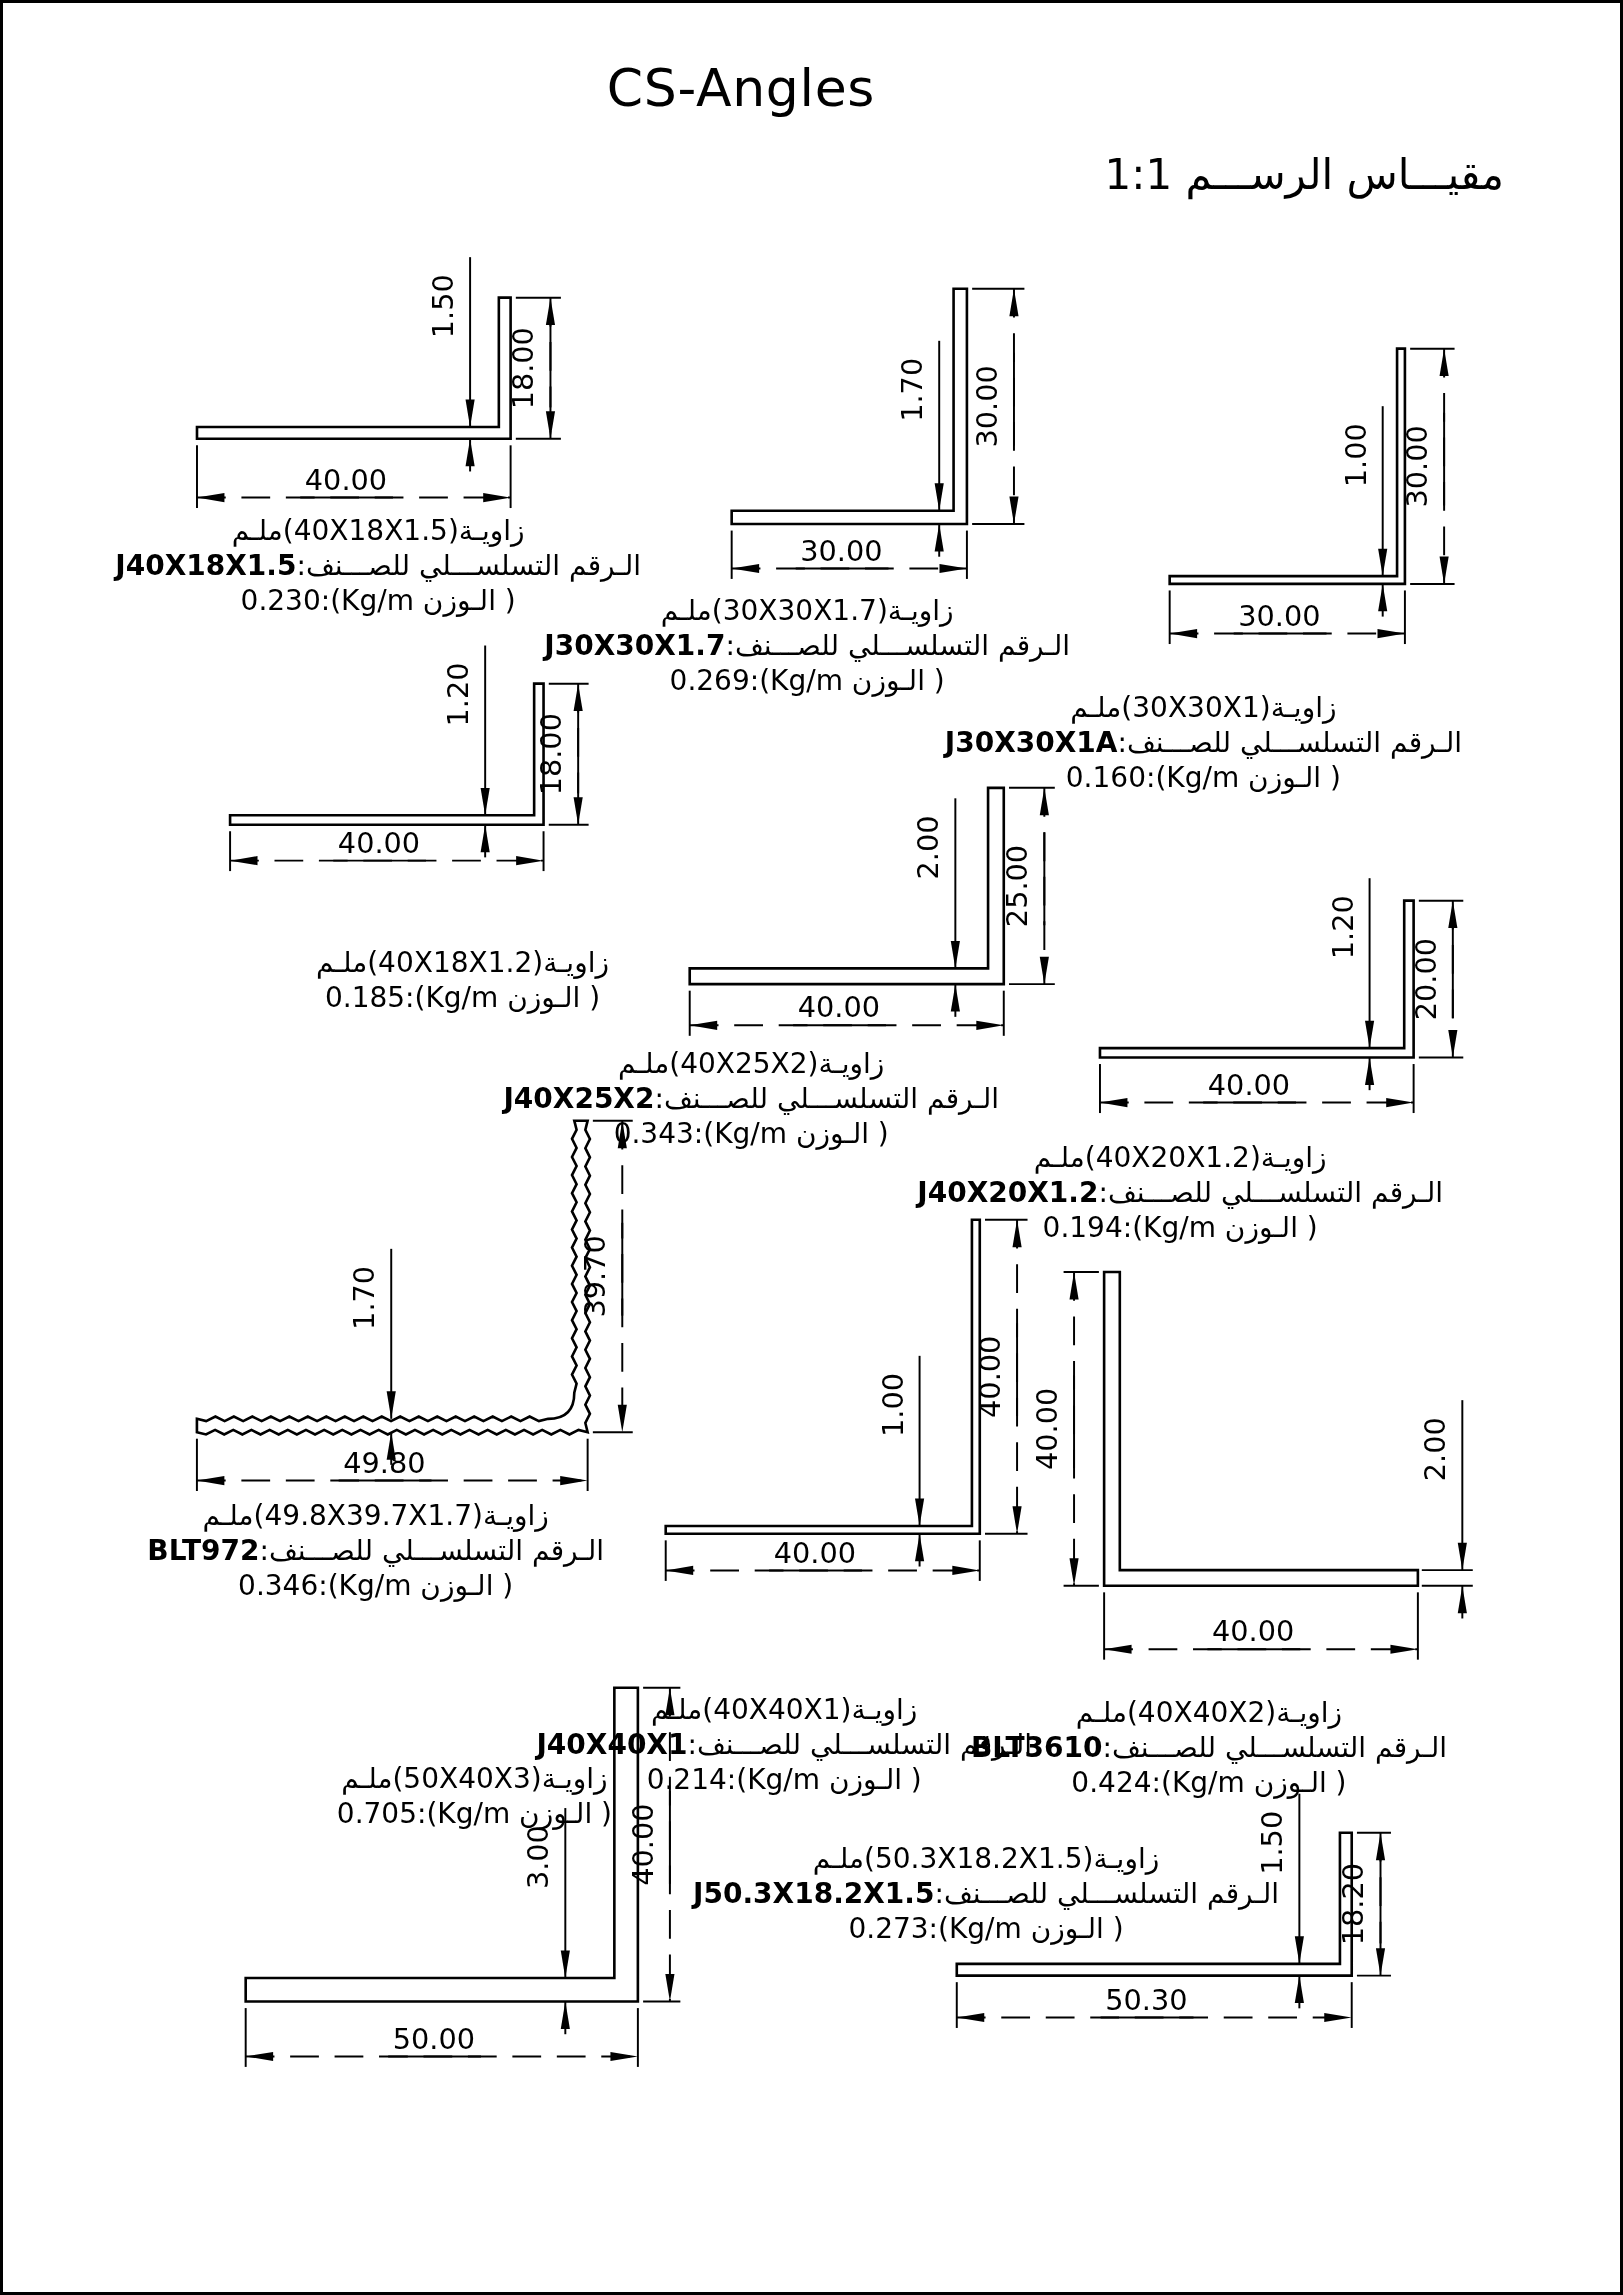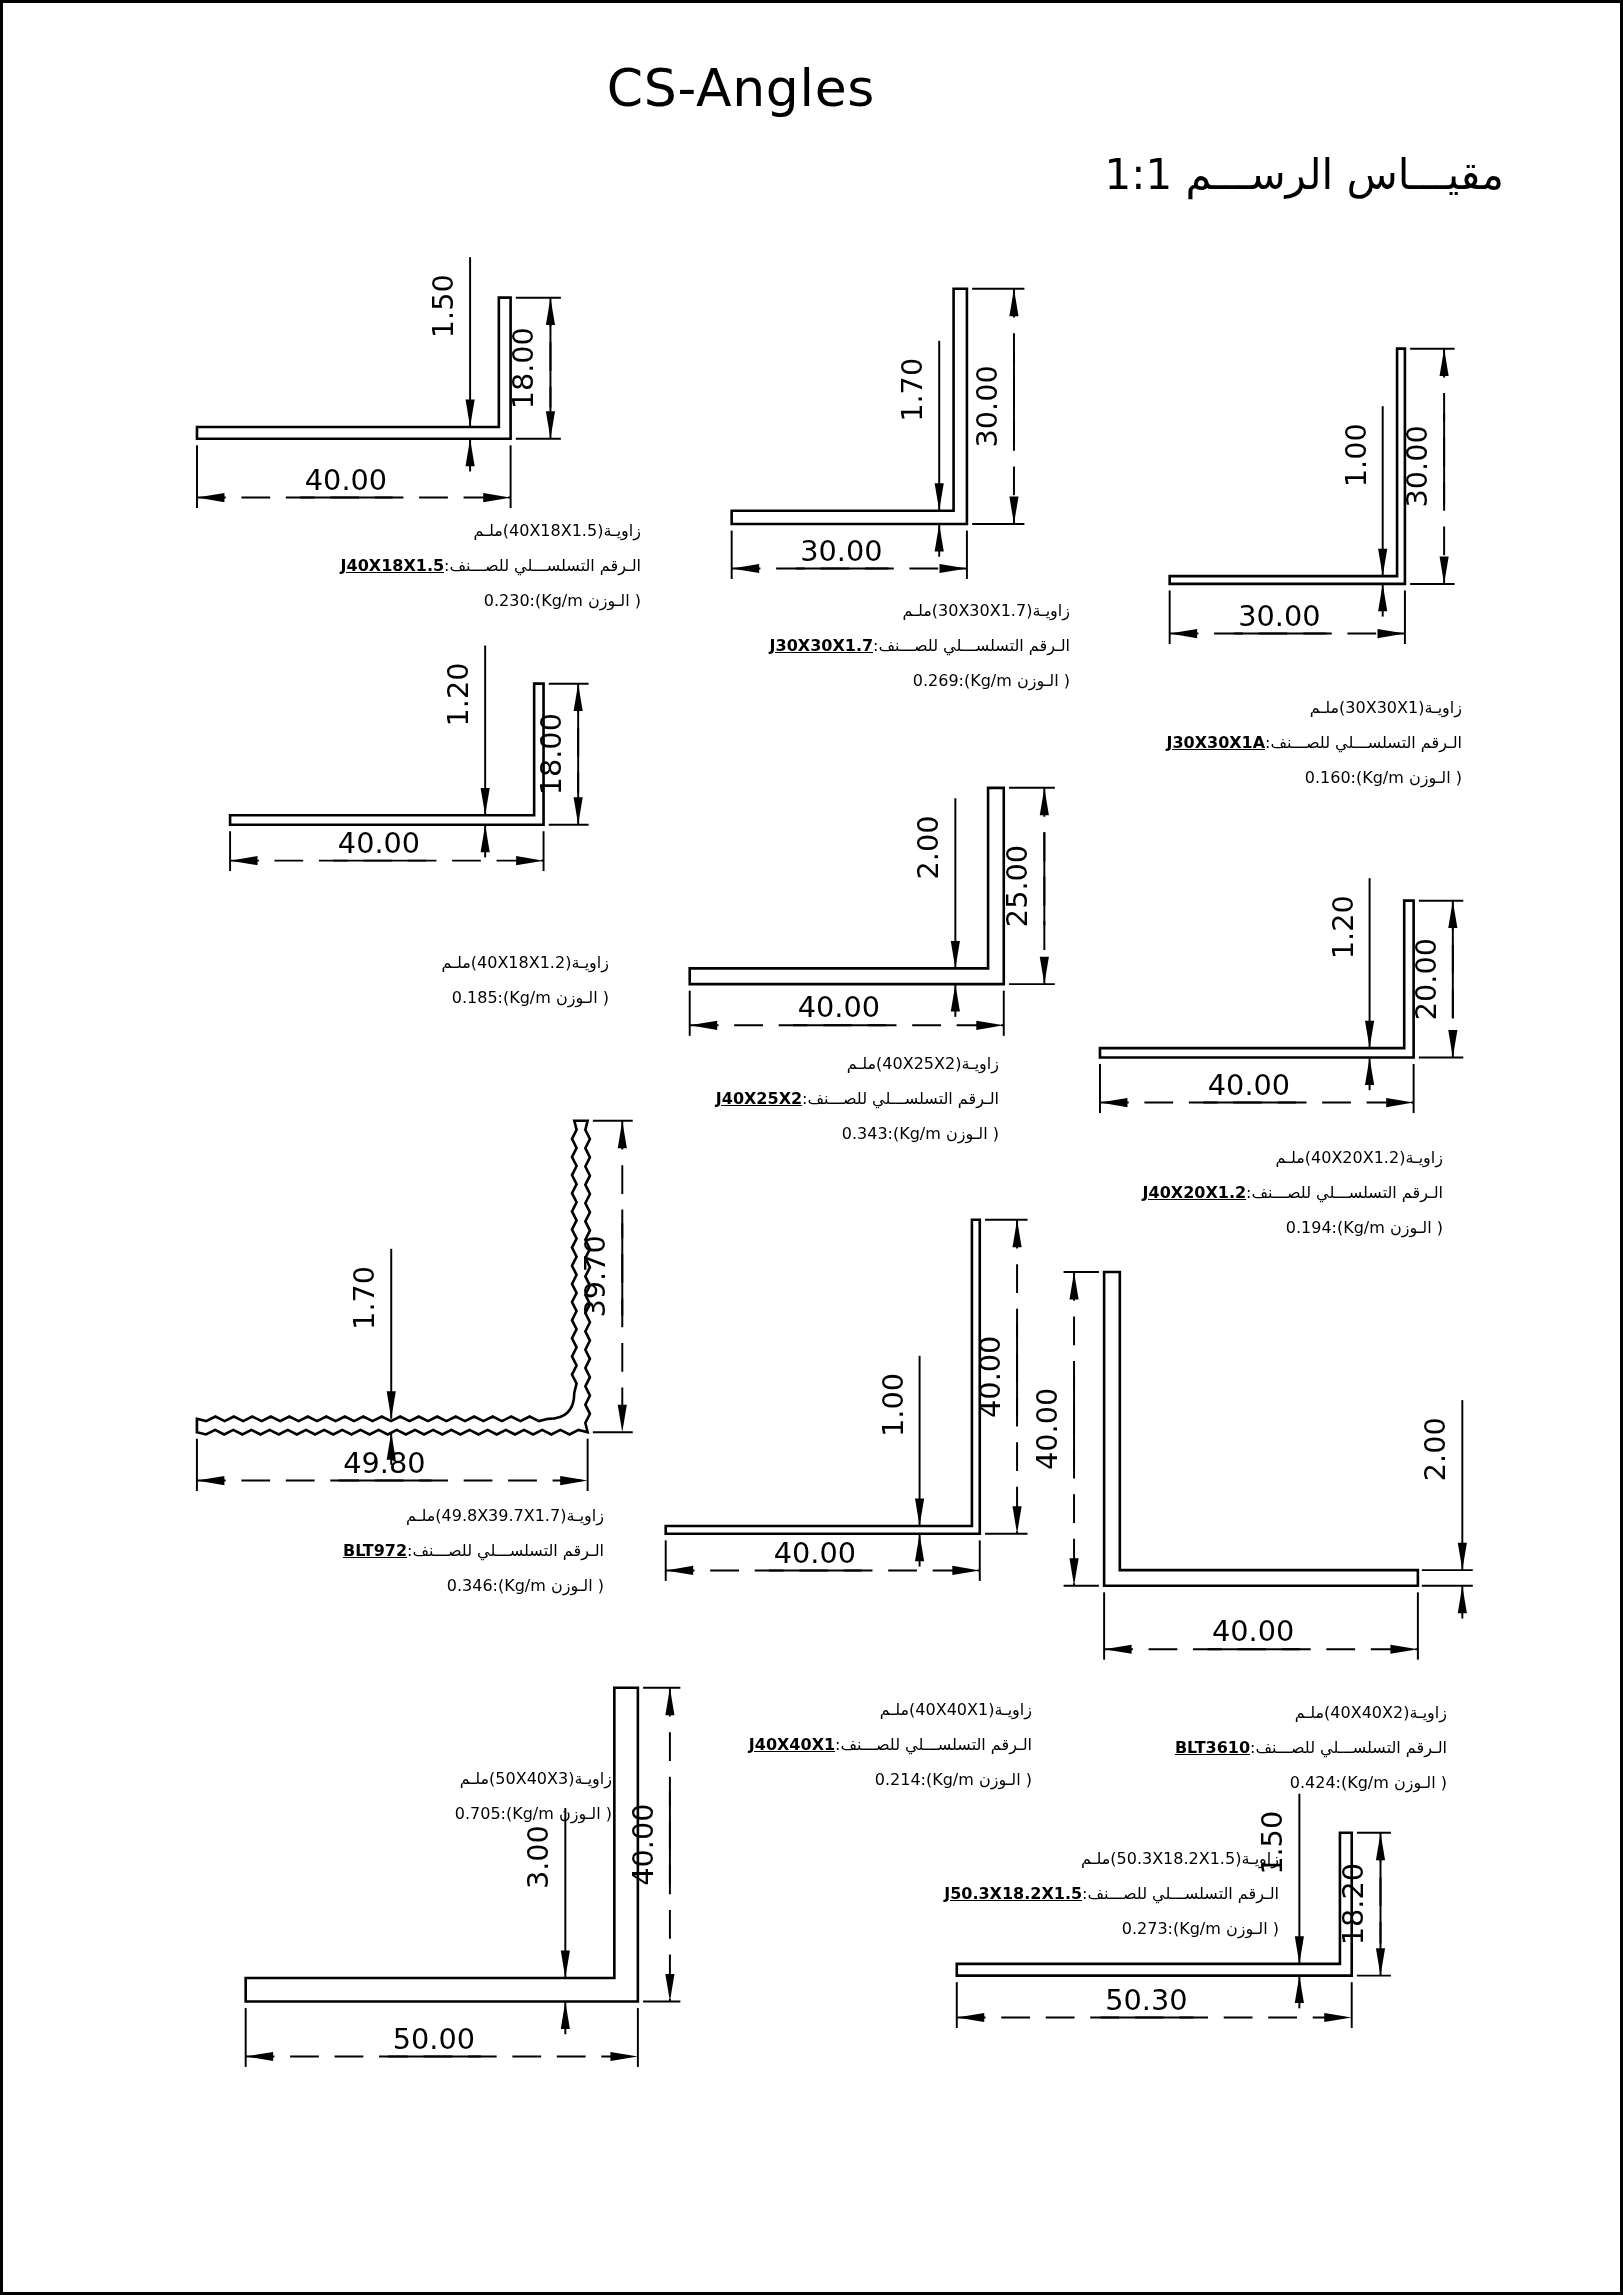--- a/index.html
+++ b/index.html
@@ -15,26 +15,26 @@
   }
   .page-title{
     position:absolute;top:55px;left:0;width:1476px;
     text-align:center;font-size:52px;letter-spacing:0.7px;
   }
   .scale-label{
     position:absolute;top:147px;left:0;width:1501px;
     text-align:right;font-size:42px;direction:rtl;
   }
   .caption{
-    position:absolute;text-align:right;
-    font-size:16px;line-height:35px;white-space:nowrap;
+    position:absolute;text-align:center;
+    font-size:28px;line-height:35px;white-space:nowrap;
   }
   .caption .l1,.caption .l2{direction:rtl;unicode-bidi:isolate;}
   .caption .l3{direction:ltr;unicode-bidi:isolate;}
-  .caption .code{font-weight:bold;text-decoration:underline;}
+  .caption .code{font-weight:bold;}
   svg.fig{position:absolute;overflow:visible;}
 </style>
 </head>
 <body>
 
 <div class="page-title">CS-Angles</div>
 <div class="scale-label">مقيـــاس الرســـم 1:1</div>
 
 <div id="drawings">
     <svg class="fig" width="458" height="311" style="left: 161px; top: 262px;" viewBox="0 0 700 476">

